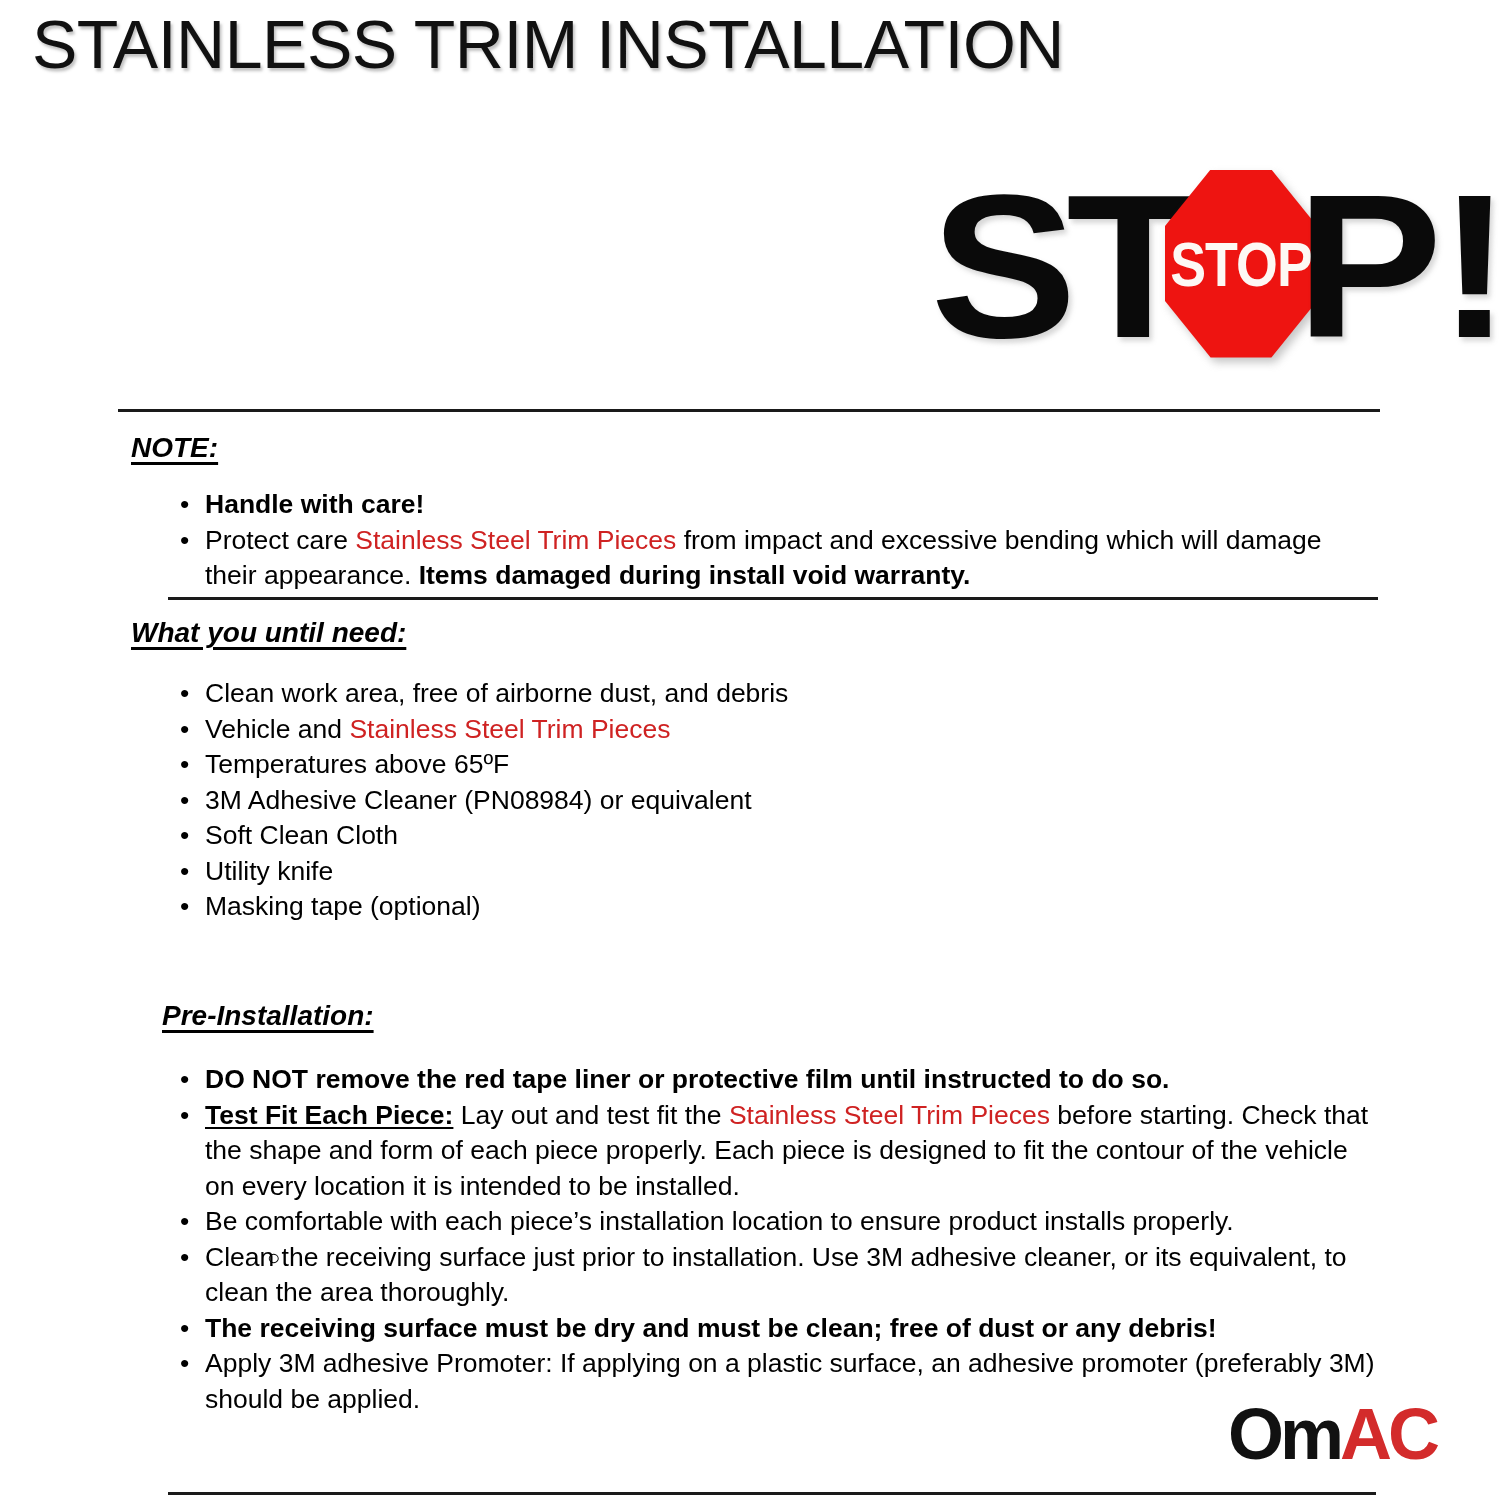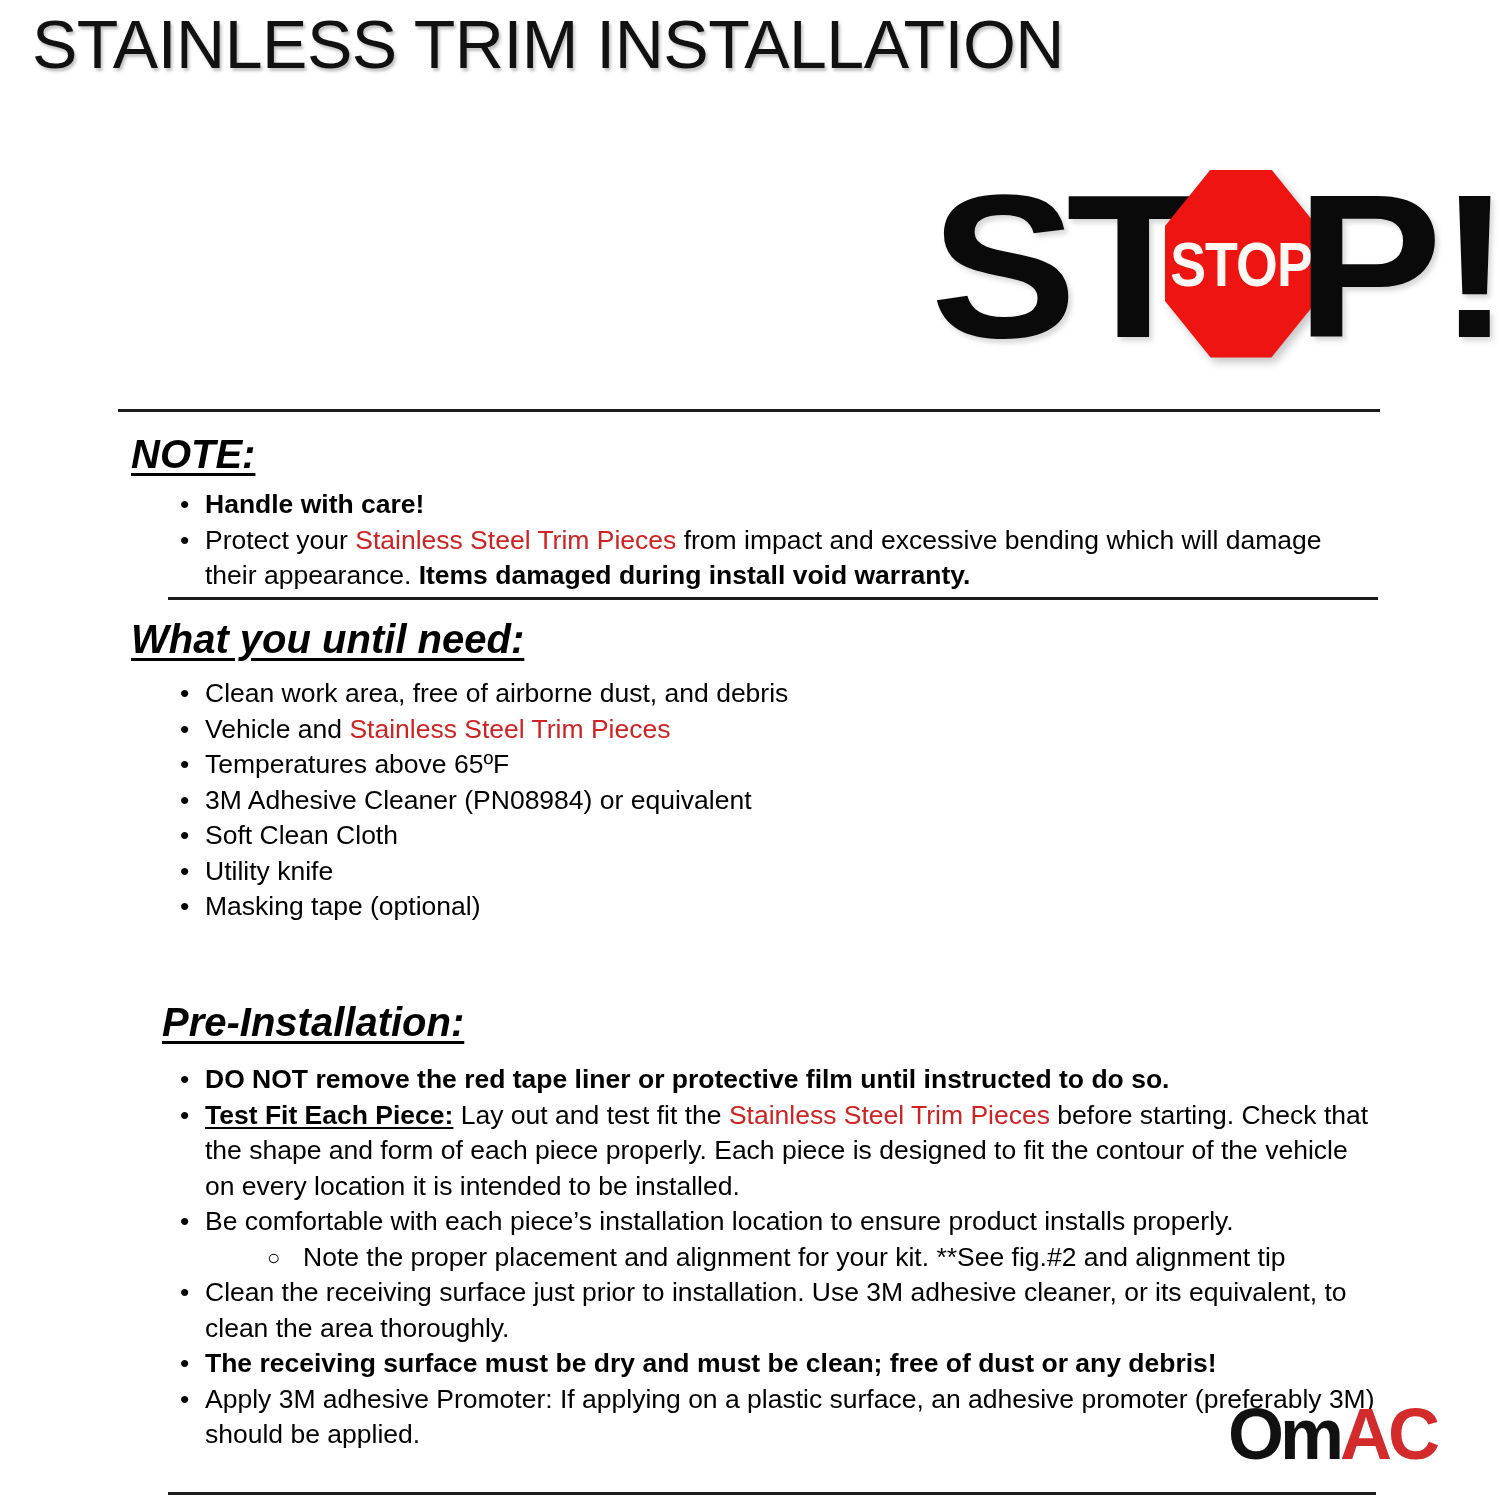--- a/index.html
+++ b/index.html
@@ -100,21 +100,21 @@
     position: absolute;
     background: #1a1a1a;
   }
   .rule-top     { left: 118px; width: 1262px; top: 409px;  height: 3px; }
   .rule-note    { left: 168px; width: 1210px; top: 597px;  height: 3px; }
   .rule-bottom  { left: 168px; width: 1208px; top: 1492px; height: 3px; }
 
   
   .section-heading {
     position: absolute;
-    font-size: 40px;
+    font-size: 28px;
     font-weight: 700;
     font-style: italic;
     text-decoration: underline;
     text-decoration-thickness: 3px;
     text-underline-offset: 5px;
     white-space: nowrap;
   }
   .h-note      { left: 131px; top: 432px;  }
   .h-need      { left: 131px; top: 617px;  }
   .h-pre       { left: 131px; top: 1000px; margin-left: 31px; }
@@ -207,21 +207,21 @@
   <div class="rule rule-bottom"></div>
 
   <div class="section-heading h-note">NOTE:</div>
   <ul class="blist list-note">
     <li>
       <span class="bullet">•</span>
       <span class="b">Handle with care!</span>
     </li>
     <li>
       <span class="bullet">•</span>
-      <span><span>Protect your </span><span class="red">Stainless Steel Trim Pieces</span><span> from impact and excessive bending which will damage their appearance. </span><span class="b">Items damaged during install void warranty.</span></span>
+      <span><span>Protect care </span><span class="red">Stainless Steel Trim Pieces</span><span> from impact and excessive bending which will damage their appearance. </span><span class="b">Items damaged during install void warranty.</span></span>
     </li>
   </ul>
 
   <div class="section-heading h-need">What you until need:</div>
   <ul class="blist list-need">
     <li>
       <span class="bullet">•</span>
       <span>Clean work area, free of airborne dust, and debris</span>
     </li>
     <li>
@@ -259,21 +259,20 @@
     <li>
       <span class="bullet">•</span>
       <span><span class="bu">Test Fit Each Piece:</span><span> Lay out and test fit the </span><span class="red">Stainless Steel Trim Pieces</span><span> before starting. Check that the shape and form of each piece properly. Each piece is designed to fit the contour of the vehicle on every location it is intended to be installed.</span></span>
     </li>
     <li>
       <span class="bullet">•</span>
       <span>Be comfortable with each piece’s installation location to ensure product installs properly.</span>
       <ul class="sublist">
         <li>
           <span class="subbullet">○</span>
-          <span>Note the proper placement and alignment for your kit. **See fig.#2 and alignment tip</span>
         </li>
       </ul>
     </li>
     <li>
       <span class="bullet">•</span>
       <span>Clean the receiving surface just prior to installation. Use 3M adhesive cleaner, or its equivalent, to clean the area thoroughly.</span>
     </li>
     <li>
       <span class="bullet">•</span>
       <span class="b">The receiving surface must be dry and must be clean; free of dust or any debris!</span>

